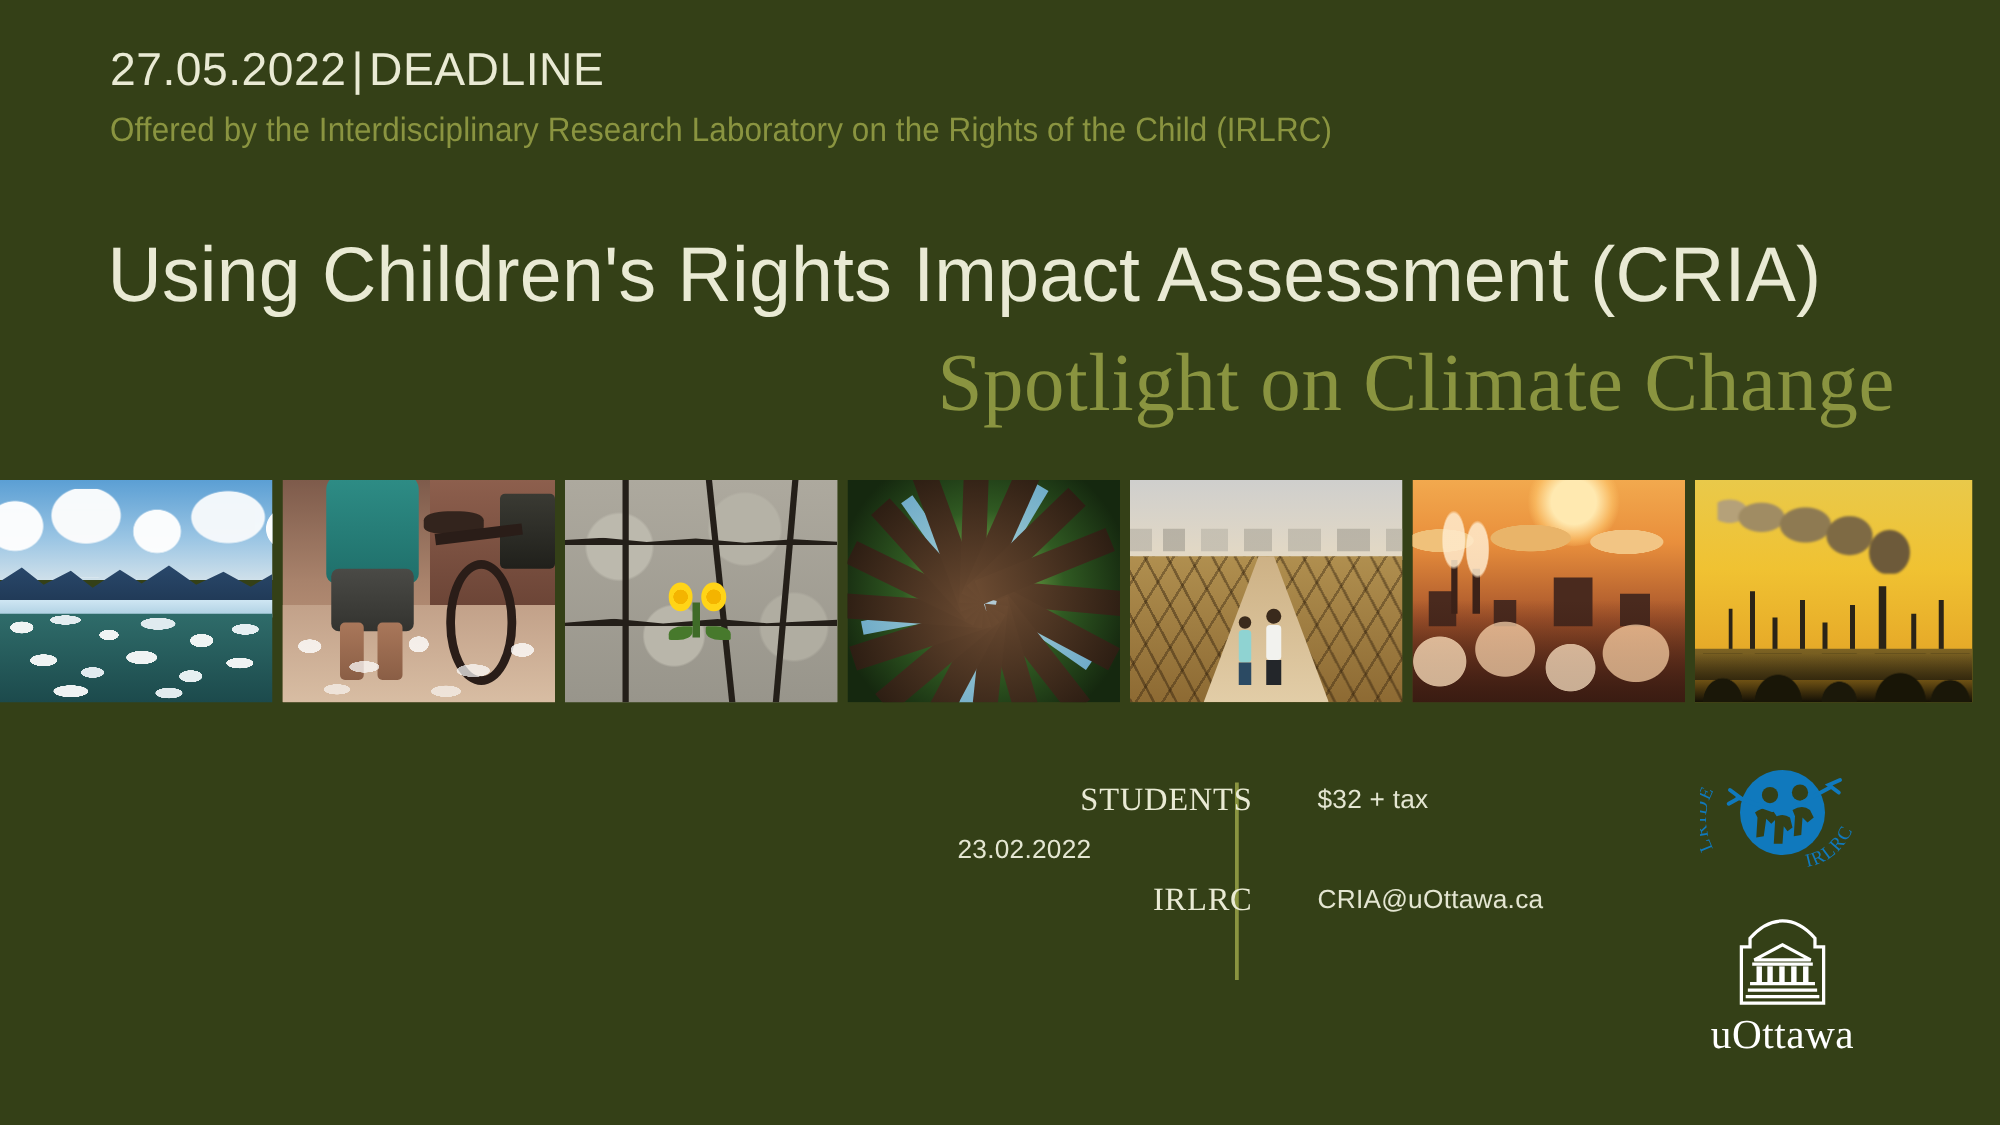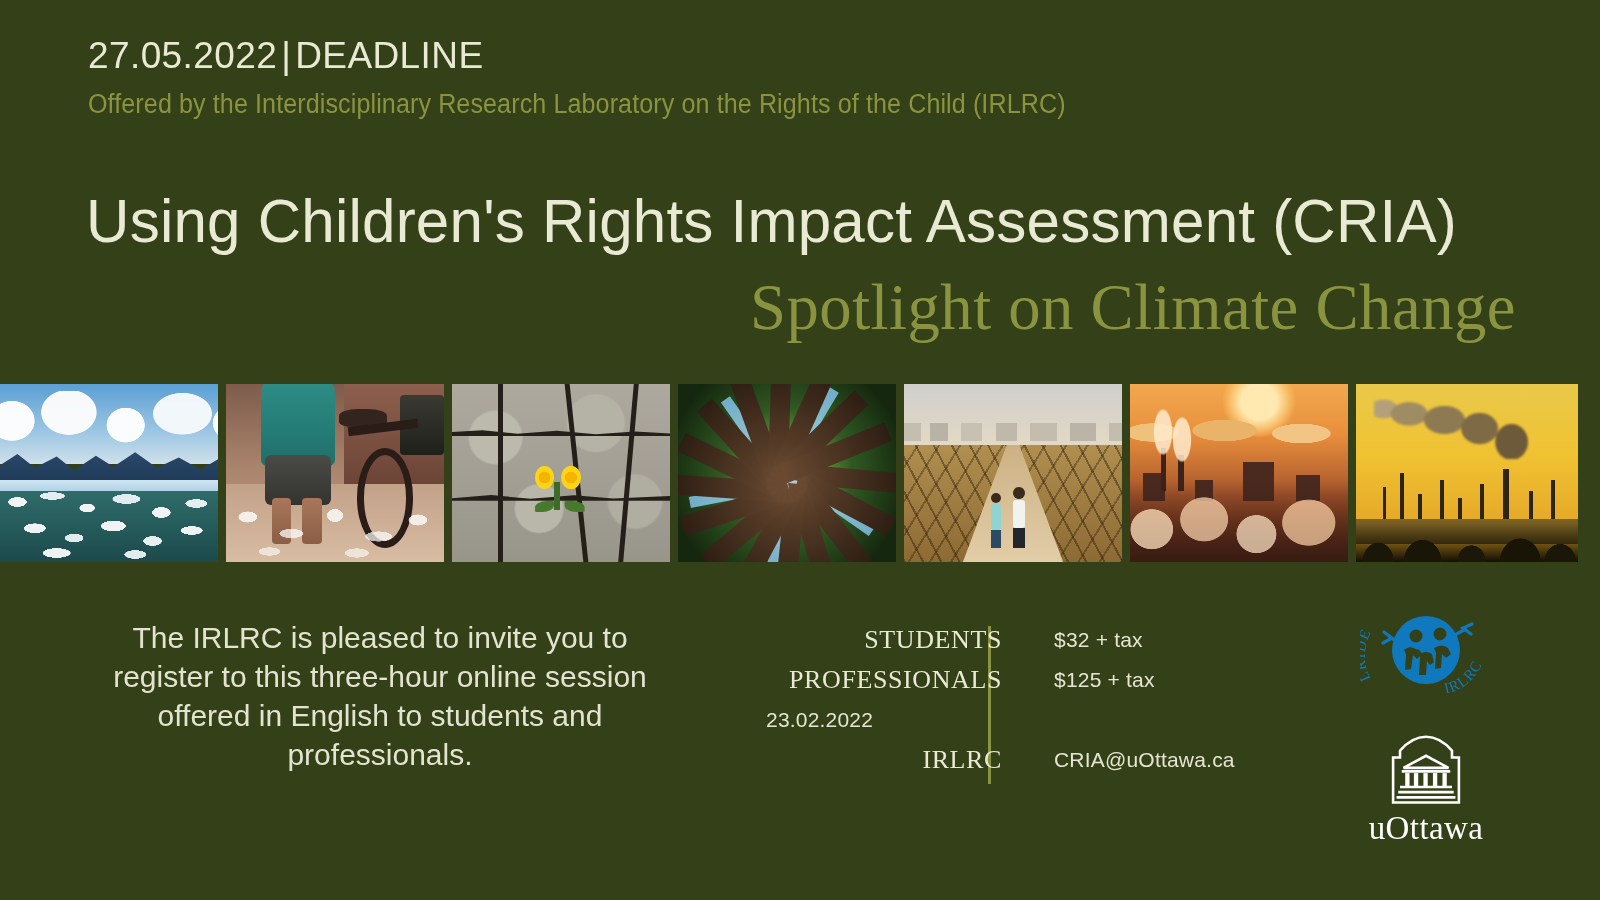--- a/index.html
+++ b/index.html
@@ -386,31 +386,26 @@
         <div class="tower" style="left:78%;height:24%"></div>
         <div class="tower" style="left:88%;height:30%"></div>
         <div class="smoke"></div>
         <div class="base"></div>
         <div class="trees"></div>
       </div>
     </div>
 
   </div>
 
-  <div class="blurb">The IRLRC is pleased to invite you to register to this three-hour online session offered in English to students and professionals.</div>
 
   <div class="divider"></div>
   <div class="info">
     <div class="info-row">
       <div class="info-label">STUDENTS</div>
       <div class="info-value">$32 + tax</div>
-    </div>
-    <div class="info-row">
-      <div class="info-label">PROFESSIONALS</div>
-      <div class="info-value">$125 + tax</div>
     </div>
     <div class="info-row">
       <div class="info-value">23.02.2022</div>
     </div>
     <div class="info-row">
       <div class="info-label">IRLRC</div>
       <div class="info-value">CRIA@uOttawa.ca</div>
     </div>
   </div>
 

